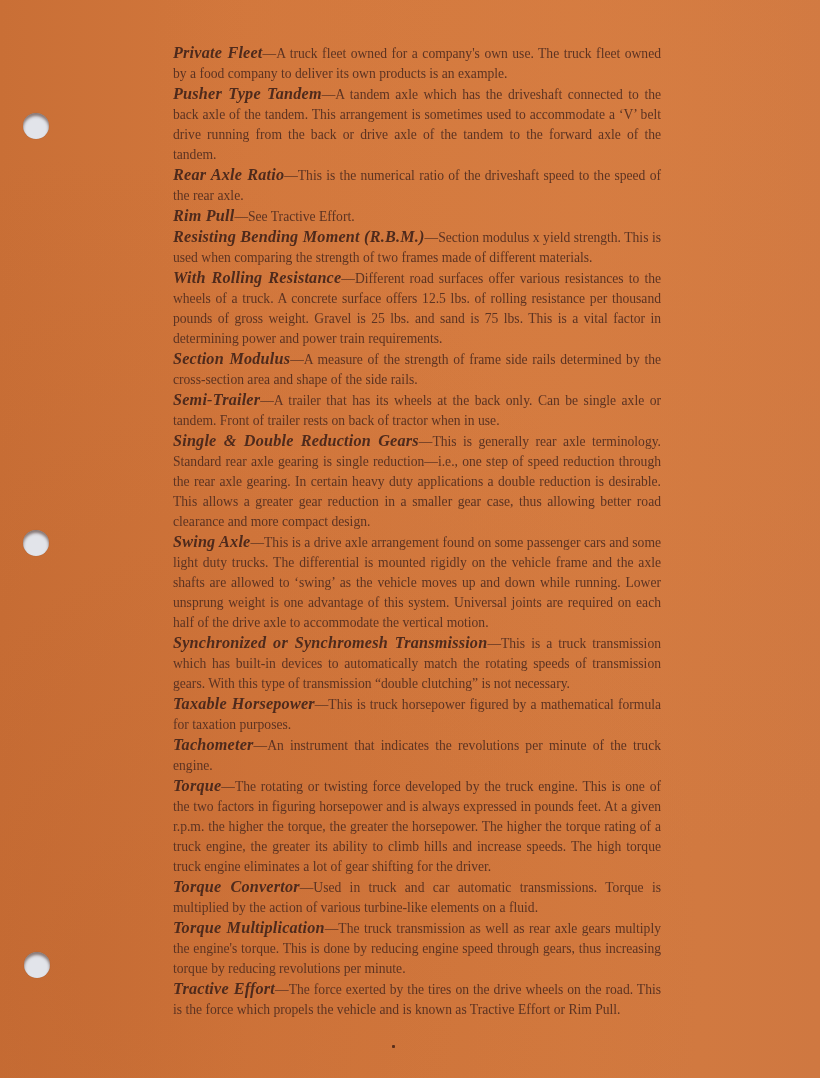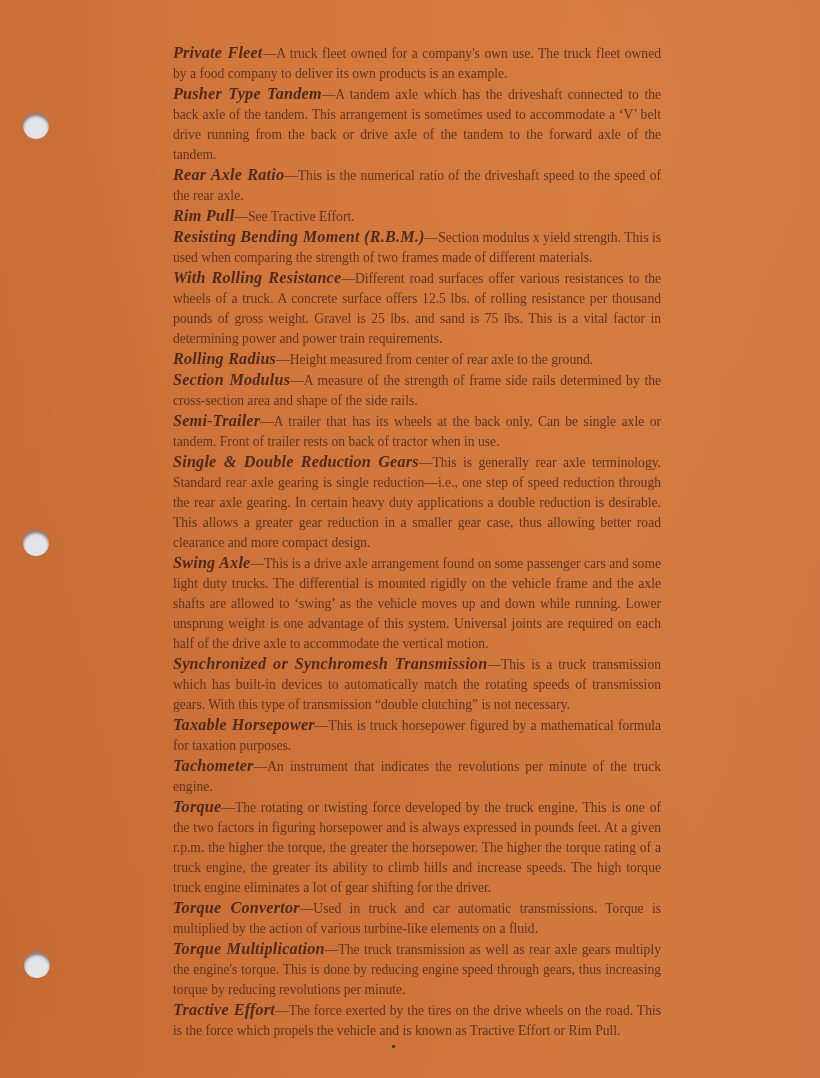--- a/index.html
+++ b/index.html
@@ -45,21 +45,20 @@
   <div class="hole" style="left:23px; top:530px;"></div>
   <div class="hole" style="left:24px; top:952px;"></div>
 
   <div class="column">
     <p class="entry"><span class="term">Private Fleet</span><span class="dash">—</span><span>A truck fleet owned for a company's own use. The truck fleet owned by a food company to deliver its own products is an example.</span></p>
     <p class="entry"><span class="term">Pusher Type Tandem</span><span class="dash">—</span><span>A tandem axle which has the driveshaft connected to the back axle of the tandem. This arrangement is sometimes used to accommodate a ‘V’ belt drive running from the back or drive axle of the tandem to the forward axle of the tandem.</span></p>
     <p class="entry"><span class="term">Rear Axle Ratio</span><span class="dash">—</span><span>This is the numerical ratio of the driveshaft speed to the speed of the rear axle.</span></p>
     <p class="entry"><span class="term">Rim Pull</span><span class="dash">—</span><span>See Tractive Effort.</span></p>
     <p class="entry"><span class="term">Resisting Bending Moment (R.B.M.)</span><span class="dash">—</span><span>Section modulus x yield strength. This is used when comparing the strength of two frames made of different materials.</span></p>
     <p class="entry"><span class="term">With Rolling Resistance</span><span class="dash">—</span><span>Different road surfaces offer various resistances to the wheels of a truck. A concrete surface offers 12.5 lbs. of rolling resistance per thousand pounds of gross weight. Gravel is 25 lbs. and sand is 75 lbs. This is a vital factor in determining power and power train requirements.</span></p>
-    <p class="entry"><span class="term">Rolling Radius</span><span class="dash">—</span><span>Height measured from center of rear axle to the ground.</span></p>
     <p class="entry"><span class="term">Section Modulus</span><span class="dash">—</span><span>A measure of the strength of frame side rails determined by the cross-section area and shape of the side rails.</span></p>
     <p class="entry"><span class="term">Semi-Trailer</span><span class="dash">—</span><span>A trailer that has its wheels at the back only. Can be single axle or tandem. Front of trailer rests on back of tractor when in use.</span></p>
     <p class="entry"><span class="term">Single &amp; Double Reduction Gears</span><span class="dash">—</span><span>This is generally rear axle terminology. Standard rear axle gearing is single reduction—i.e., one step of speed reduction through the rear axle gearing. In certain heavy duty applications a double reduction is desirable. This allows a greater gear reduction in a smaller gear case, thus allowing better road clearance and more compact design.</span></p>
     <p class="entry"><span class="term">Swing Axle</span><span class="dash">—</span><span>This is a drive axle arrangement found on some passenger cars and some light duty trucks. The differential is mounted rigidly on the vehicle frame and the axle shafts are allowed to ‘swing’ as the vehicle moves up and down while running. Lower unsprung weight is one advantage of this system. Universal joints are required on each half of the drive axle to accommodate the vertical motion.</span></p>
     <p class="entry"><span class="term">Synchronized or Synchromesh Transmission</span><span class="dash">—</span><span>This is a truck transmission which has built-in devices to automatically match the rotating speeds of transmission gears. With this type of transmission “double clutching” is not necessary.</span></p>
     <p class="entry"><span class="term">Taxable Horsepower</span><span class="dash">—</span><span>This is truck horsepower figured by a mathematical formula for taxation purposes.</span></p>
     <p class="entry"><span class="term">Tachometer</span><span class="dash">—</span><span>An instrument that indicates the revolutions per minute of the truck engine.</span></p>
     <p class="entry"><span class="term">Torque</span><span class="dash">—</span><span>The rotating or twisting force developed by the truck engine. This is one of the two factors in figuring horsepower and is always expressed in pounds feet. At a given r.p.m. the higher the torque, the greater the horsepower. The higher the torque rating of a truck engine, the greater its ability to climb hills and increase speeds. The high torque truck engine eliminates a lot of gear shifting for the driver.</span></p>
     <p class="entry"><span class="term">Torque Convertor</span><span class="dash">—</span><span>Used in truck and car automatic transmissions. Torque is multiplied by the action of various turbine-like elements on a fluid.</span></p>
     <p class="entry"><span class="term">Torque Multiplication</span><span class="dash">—</span><span>The truck transmission as well as rear axle gears multiply the engine's torque. This is done by reducing engine speed through gears, thus increasing torque by reducing revolutions per minute.</span></p>

